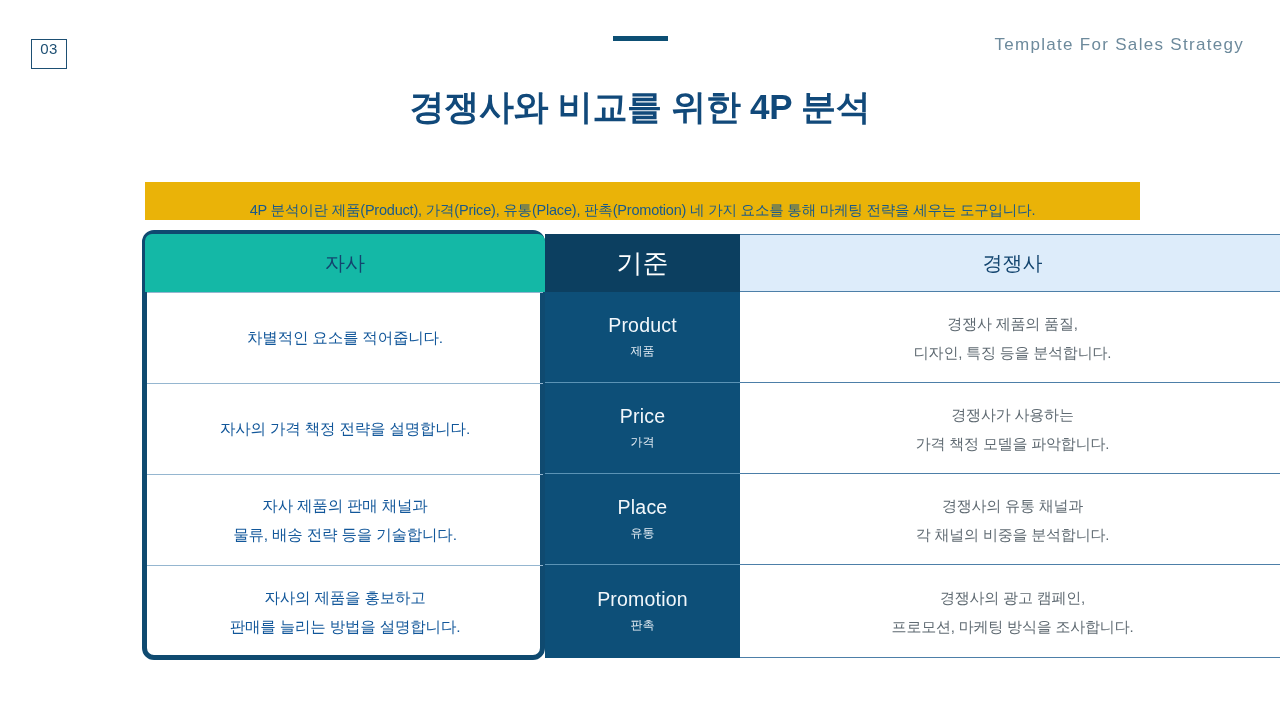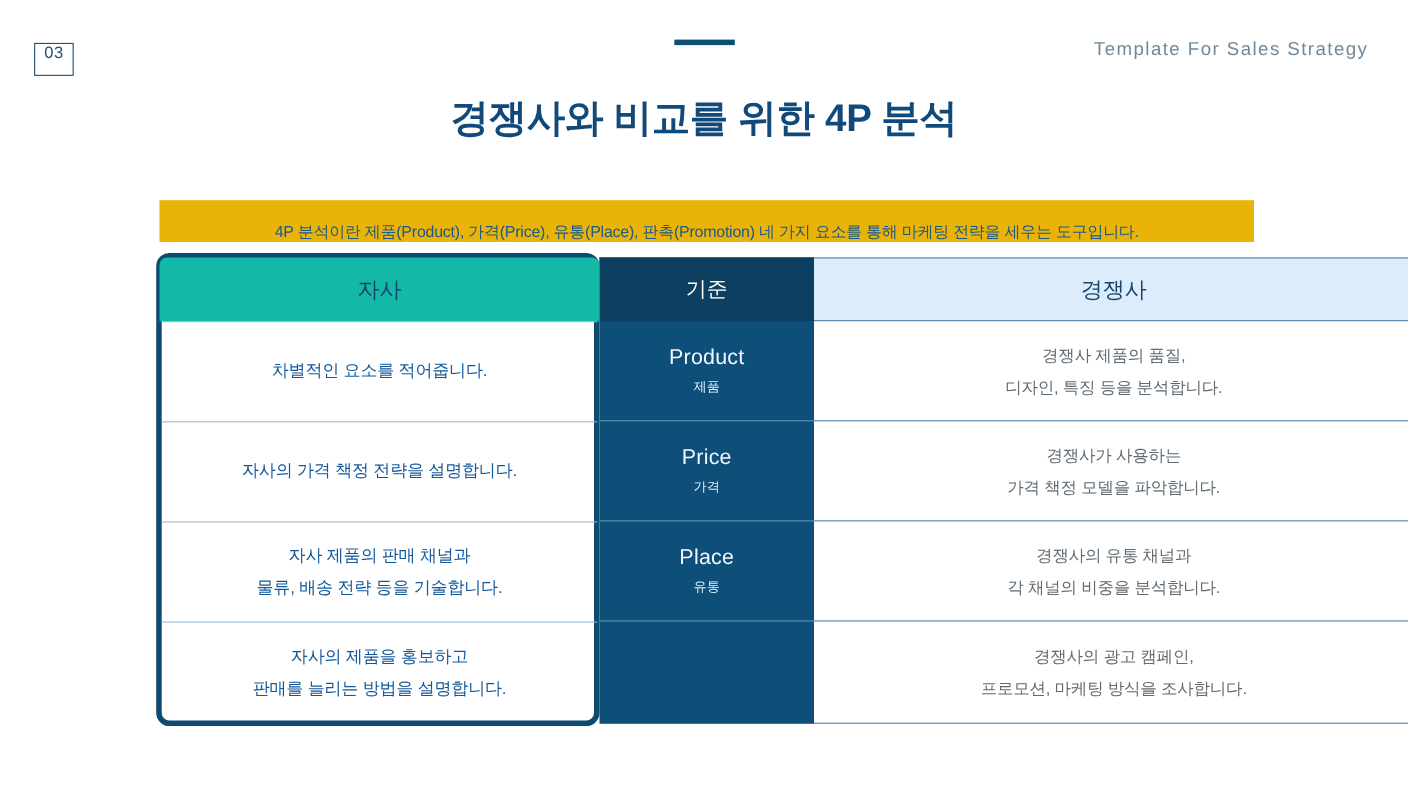--- a/index.html
+++ b/index.html
@@ -102,21 +102,21 @@
   }
   .mid-head-fill {
     position: absolute; left: 0; top: 0;
     width: 195px; height: 58px;
     background: #0c3f60;
   }
   .mid-sep {
     position: absolute; left: 0; right: 0; height: 1px;
     background: #5b93b5;
   }
-  .mid-head span { color: #ffffff; font-size: 19px; }
+  .mid-head span { color: #ffffff; font-size: 26px; }
   .mid-cell .en {
     color: #f2f7fb; font-size: 19.5px; line-height: 27px; letter-spacing: 0.2px;
   }
   .mid-cell .ko {
     color: #e6eef5; font-size: 12px; line-height: 25px;
   }
 
   
   .right-head {
     position: absolute; left: 0px; top: 0px;
@@ -200,20 +200,24 @@
         <span class="ko">제품</span>
       </div>
       <div class="cell mid-cell r2">
         <span class="en">Price</span>
         <span class="ko">가격</span>
       </div>
       <div class="cell mid-cell r3">
         <span class="en">Place</span>
         <span class="ko">유통</span>
       </div>
+      <div class="cell mid-cell r4">
+        <span class="en">Promotion</span>
+        <span class="ko">판촉</span>
+      </div>
     </div>
 
     <div class="col col-left">
       <div class="left-box"></div>
 
       <div class="cell left-head r-head">
         <span>자사</span>
       </div>
 
       <div class="left-sep" style="top:58px;"></div>

